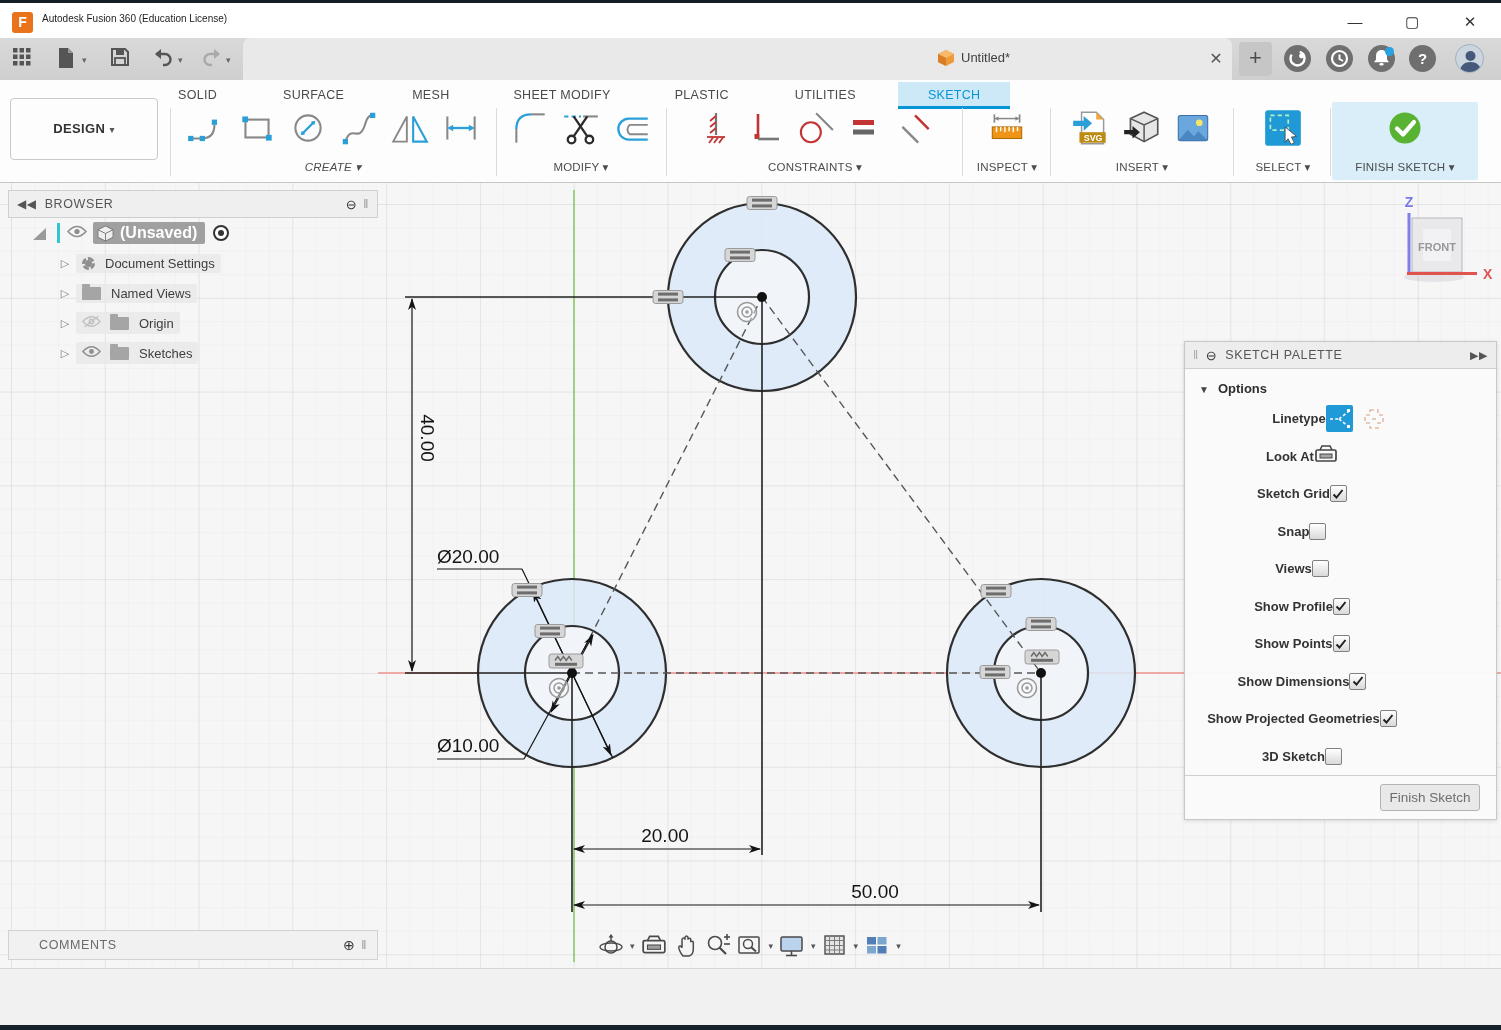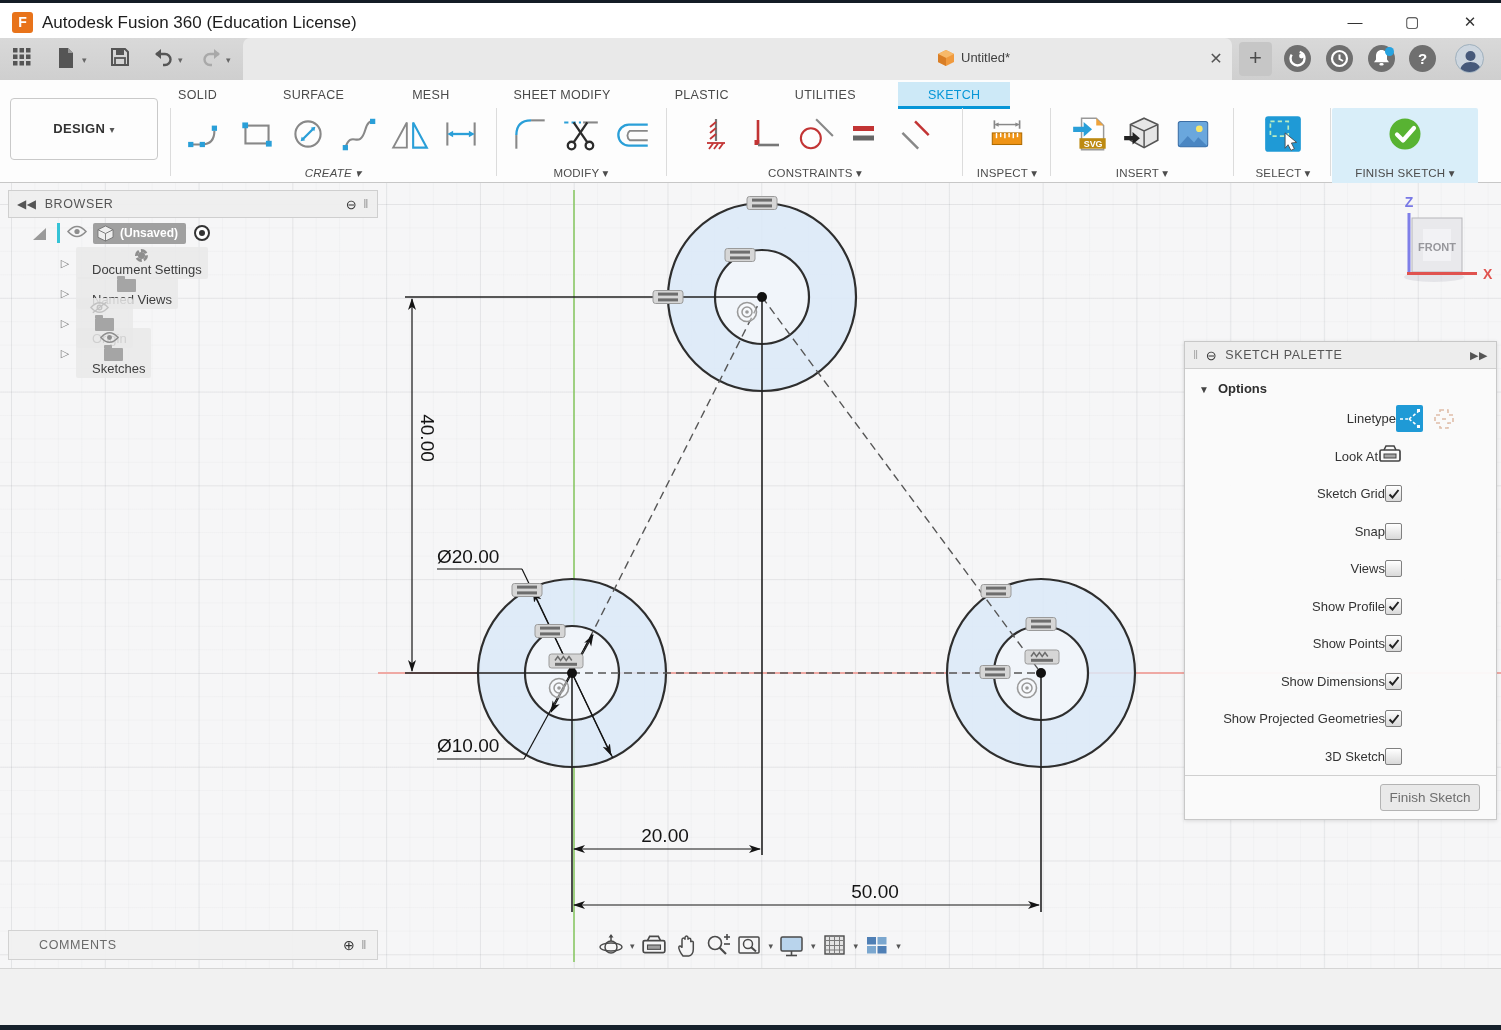--- a/index.html
+++ b/index.html
@@ -2,42 +2,42 @@
 <html><head>
 <meta charset="utf-8">
 <style>
   * { margin:0; padding:0; box-sizing:border-box; }
   html,body { width:1501px; height:1030px; font-family:"Liberation Sans",sans-serif; }
   #app { position:relative; width:1501px; height:1030px; overflow:hidden; background:#f6f6f7; }
 
   
   #titlebar { position:absolute; left:0; top:0; width:1501px; height:38px; background:#ffffff; border-top:3px solid #141c26; }
   #app-logo { position:absolute; left:12px; top:9px; width:21px; height:21px; background:#e8731a; border-radius:3px; color:#fff; font-weight:bold; font-size:14px; text-align:center; line-height:21px; }
-  #app-title { position:absolute; left:42px; top:10px; font-size:17px; color:#1d1d1d; }
+  #app-title { position:absolute; left:42px; top:10px; font-size:10px; color:#1d1d1d; }
   .winbtn { position:absolute; top:8px; width:30px; height:22px; color:#333; font-size:15px; text-align:center; line-height:22px; }
 
   
   #apptoolbar { position:absolute; left:0; top:38px; width:1501px; height:42px; background:linear-gradient(#d9d9d9,#cfcfcf); }
   .tb-ico { position:absolute; top:9px; width:24px; height:24px; color:#555; }
   .caret { font-size:9px; color:#666; position:absolute; top:17px; }
   #doc-tab { position:absolute; left:243px; top:0; width:989px; height:42px; background:#e9e9e9; border-radius:7px 7px 0 0; }
   #doc-tab-title { position:absolute; left:718px; top:12px; font-size:13px; color:#3f3f3f; }
   #doc-tab-cube { position:absolute; left:694px; top:11px; width:18px; height:18px; }
   #tab-close { position:absolute; left:962px; top:10px; width:22px; height:22px; color:#555; font-size:16px; text-align:center; line-height:22px; }
   #newtab-btn { position:absolute; left:1239px; top:4px; width:33px; height:34px; background:#c6c6c6; border-radius:4px; color:#4c4c4c; font-size:22px; text-align:center; line-height:32px; }
   .circ-ico { position:absolute; top:7px; width:27px; height:27px; border-radius:50%; background:#6f6f6f; }
   #avatar { position:absolute; left:1455px; top:6px; width:29px; height:29px; border-radius:50%; background:#cdd6df; overflow:hidden; border:1px solid #9fb0bd; }
 
   
   #ribbon { position:absolute; left:0; top:80px; width:1501px; height:103px; background:#fdfdfd; border-bottom:1px solid #c7c7c7; }
   #design-btn { position:absolute; left:10px; top:18px; width:148px; height:62px; border:1px solid #c9c9c9; border-radius:4px; background:#fdfdfd; font-size:13px; color:#333; text-align:center; line-height:60px; letter-spacing:.4px; }
   #tabstrip { position:absolute; left:152px; top:2px; height:27px; display:flex; }
   .rtab { font-size:12.5px; color:#4a4a4a; letter-spacing:.3px; padding:6px 12px 5px 12px; }
   .rtab.active { background:#cde9f7; color:#0696d7; border-bottom:3px solid #0696d7; }
-  .rgroup { position:absolute; top:28px; height:78px; }
+  .rgroup { position:absolute; top:22px; height:78px; }
   .gicons { display:flex; align-items:center; justify-content:center; gap:9px; height:56px; }
   .glabel { text-align:center; font-size:11.5px; color:#4c4c4c; margin-top:2px; letter-spacing:.2px; }
   .gsep { position:absolute; top:28px; width:1px; height:68px; background:#dcdcdc; }
   #grp-finish { background:#d9eef9; border-radius:2px; }
 
   
   #canvas { position:absolute; left:0; top:183px; width:1501px; height:847px; background-color:#f6f6f7;
     background-image:
       linear-gradient(to right, rgba(110,115,125,.10) 1px, transparent 1px),
       linear-gradient(to bottom, rgba(110,115,125,.10) 1px, transparent 1px),
@@ -47,33 +47,33 @@
     background-position:11px 21px, 11px 21px, 11px 21px, 11px 21px; }
   #geom { position:absolute; left:0; top:183px; }
   .dimtxt { font-family:"Liberation Sans",sans-serif; font-size:19px; fill:#141414; }
 
   
   .panel-hdr { background:rgba(238,238,238,.96); border:1px solid #cfcfcf; display:flex; align-items:center; font-size:12.5px; color:#555; letter-spacing:.6px; }
   #browser { position:absolute; left:8px; top:190px; width:370px; }
   #browser-hdr { height:28px; padding:0 8px; }
   .hdr-ico { color:#555; font-size:12px; margin-right:8px; }
   .brow { height:30px; display:flex; align-items:center; }
-  .brow .pillbg { display:flex; align-items:center; background:rgba(233,233,233,.85); border-radius:2px; padding:2px 6px;flex-direction:column; }
+  .brow .pillbg { display:flex; align-items:center; background:rgba(233,233,233,.85); border-radius:2px; padding:2px 6px; }
   .btext { font-size:13px; color:#3e3e3e; margin-left:10px; }
   .bcaret { width:22px; color:#777; font-size:11px; text-align:center; }
   .folder { width:19px; height:13px; background:#a5a5a5; border-radius:1px; position:relative; }
   .folder::before { content:""; position:absolute; left:0; top:-3px; width:8px; height:3px; background:#a5a5a5; border-radius:1px 1px 0 0; }
   .gear { width:13px; height:13px; border:3.5px dashed #8e8e8e; border-radius:50%; background:#8e8e8e; background-clip:content-box; }
-  #root-pill { background:#a0a0a0; border-radius:2px; color:#fff; font-weight:bold; font-size:12px; display:flex; align-items:center; padding:2px 8px 2px 4px; }
+  #root-pill { background:#a0a0a0; border-radius:2px; color:#fff; font-weight:bold; font-size:16px; display:flex; align-items:center; padding:2px 8px 2px 4px; }
 
   #palette { position:absolute; left:1184px; top:341px; width:313px; background:rgba(250,250,250,.97); border:1px solid #c8c8c8; box-shadow:0 1px 4px rgba(0,0,0,.12); }
   #palette-hdr { height:27px; padding:0 8px; border:none; border-bottom:1px solid #cfcfcf; background:#ededed; }
   #opt-title { padding:12px 0 4px 14px; font-size:13px; color:#2e2e2e; font-weight:bold; }
   #opt-title .tri { font-size:10px; color:#444; margin-right:9px; }
-  .prow { display:flex; align-items:center; justify-content:flex-end; height:37.5px; padding:0 94px 0 17px; }
+  .prow { display:flex; align-items:center; justify-content:center; height:37.5px; padding:0 94px 0 17px;font-weight:bold; }
   .prow .plabel { font-size:13px; color:#333; }
   .cb { width:17px; height:17px; border:1px solid #808080; border-radius:2px; background:linear-gradient(#ffffff,#d9d9d9); display:flex; align-items:center; justify-content:center; }
   .cb .ck { visibility:hidden; }
   .cb.checked .ck { visibility:visible; }
   #palette-footer { border-top:1px solid #cfcfcf; height:44px; position:relative; }
   #finish-btn { position:absolute; right:16px; top:8px; width:100px; height:27px; background:#e9e9e9; border:1px solid #b3b3b3; border-radius:3px; font-size:13.5px; color:#6e6e6e; text-align:center; line-height:25px; }
   .lt-ico1 { width:27px; height:27px; background:#1f9ad6; border-radius:2px; }
   .lt-ico2 { width:24px; height:24px; margin-left:9px; opacity:.85; }
 
   

